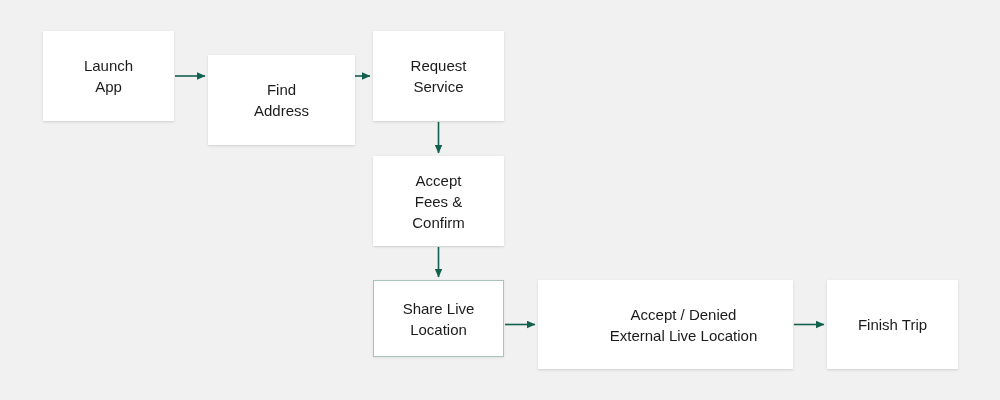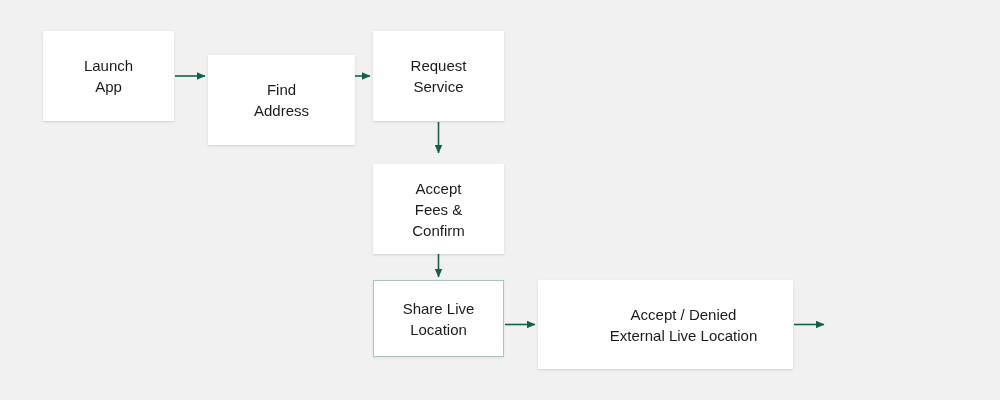--- a/index.html
+++ b/index.html
@@ -91,30 +91,33 @@
   <div class="node" style="left:208px; top:31px; width:147px; height:90px;margin-top:24px;">
     <span class="node-label">Find
 Address</span>
   </div>
 
   <div class="node" style="left:373px; top:31px; width:131px; height:90px;">
     <span class="node-label">Request
 Service</span>
   </div>
 
-  <div class="node" style="left:373px; top:156px; width:131px; height:90px;margin-top:8px;">
+  <div class="node" style="left:373px; top:156px; width:131px; height:90px;">
     <span class="node-label">Accept
 Fees &amp;
 Confirm</span>
   </div>
 
   <div class="node highlighted" style="left:373px; top:280px; width:131px; height:77px;">
     <span class="node-label">Share Live
 Location</span>
   </div>
 
   <div class="node" style="left:538px; top:280px; width:255px; height:89px;padding-left:36px;">
     <span class="node-label">Accept / Denied
 External Live Location</span>
   </div>
 
+  <div class="node" style="left:827px; top:280px; width:131px; height:89px;">
+    <span class="node-label">Finish Trip</span>
+  </div>
 
 </div>
 
 </body></html>

